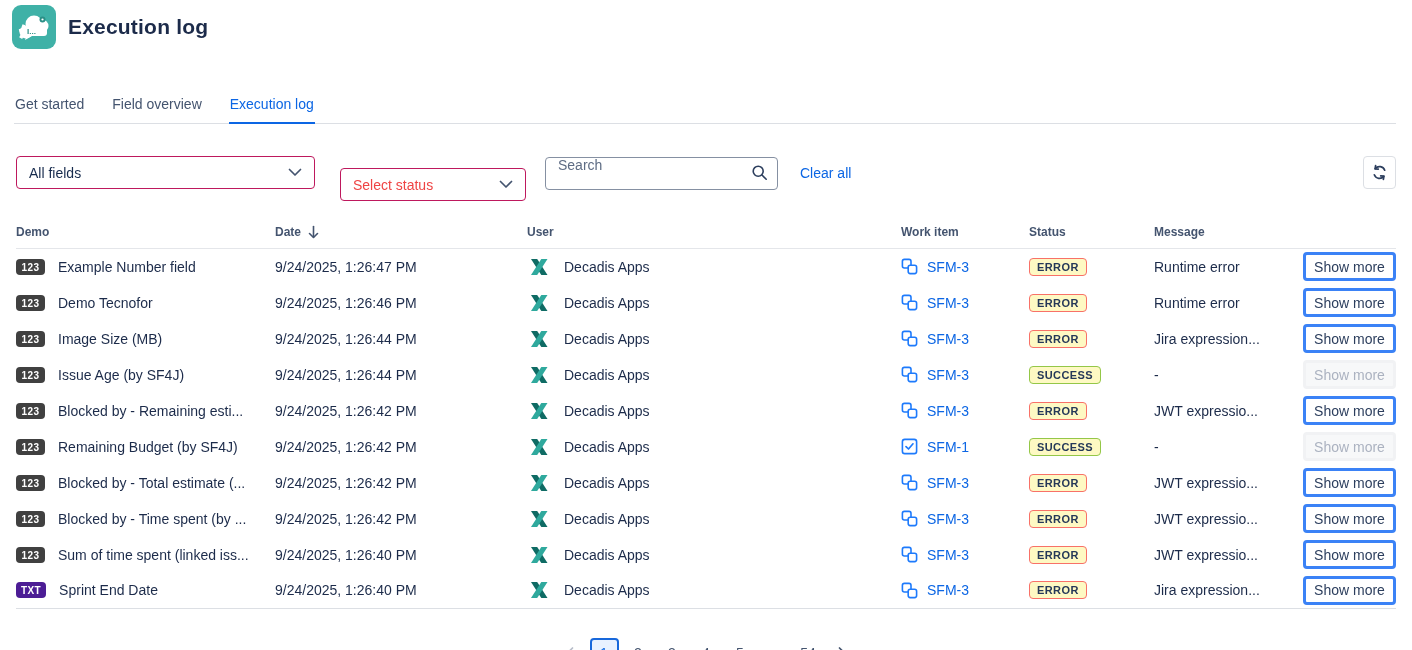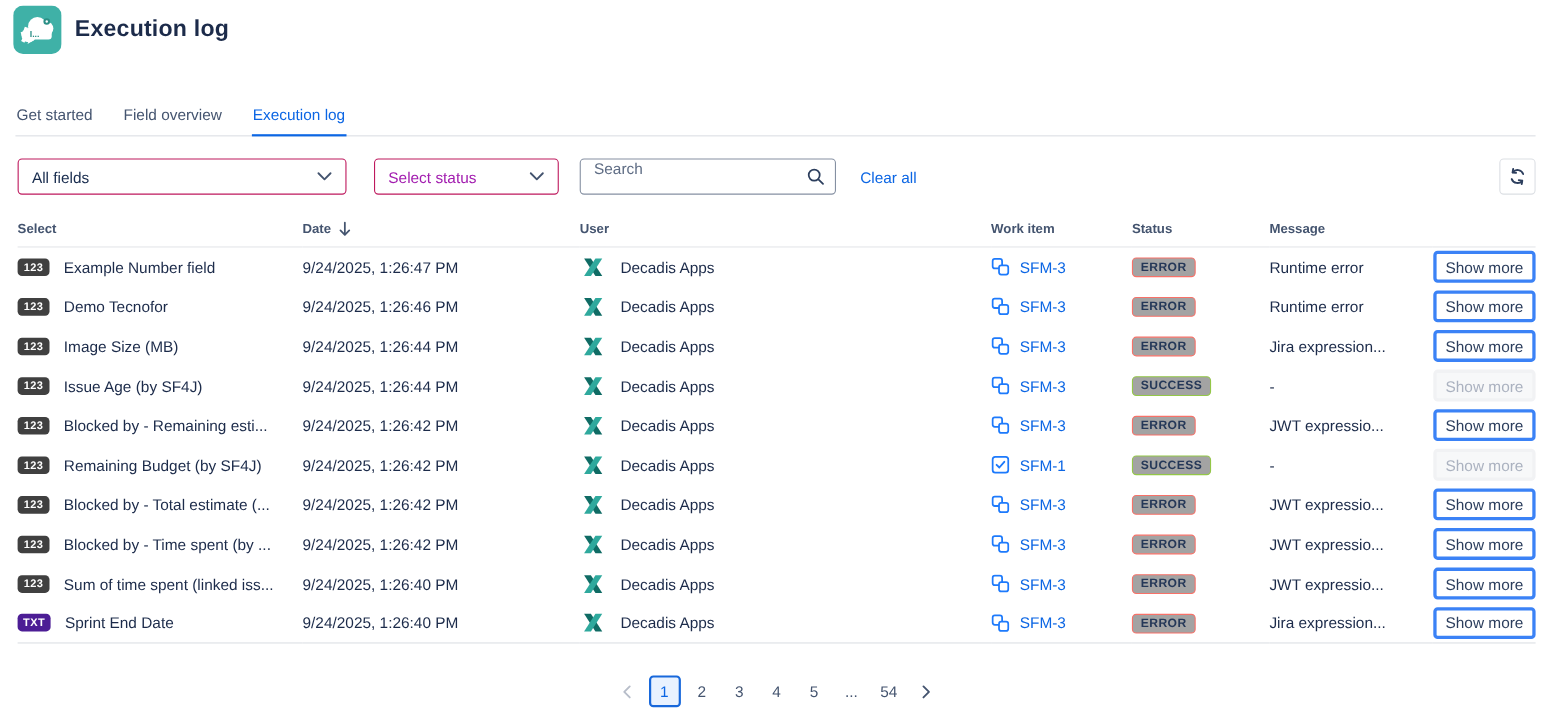--- a/index.html
+++ b/index.html
@@ -25,21 +25,21 @@
   .tab.active { color: #0C66E4; border-bottom-color: #0C66E4; }
 
   
   .filters { display: flex; align-items: center; margin: 20px 16px 0 16px; }
   .select {
     height: 33px; border: 1px solid #be185d; border-radius: 4px; background: #fff;
     display: flex; align-items: center; justify-content: space-between;
     padding: 0 12px; font-size: 14px; color: #172B4D; cursor: pointer;
   }
   .select.fields { width: 299px; margin-right: 25px; }
-  .select.status { width: 168px; margin-right: 19px; color: #a21caf; }
+  .select.status { width: 186px; margin-right: 19px; color: #ef4444; margin-top: 24px; }
   .searchbox { position: relative; width: 233px; height: 33px; margin-right: 22px; }
   .searchbox input {
     width: 100%; height: 100%; border: 1px solid #8590A2; border-radius: 4px;
     padding: 0 34px 16px 12px; font-size: 14px; font-family: inherit; color: #172B4D; outline: none;
   }
   .searchbox input::placeholder { color: #5E6C84; opacity: 1; }
   .searchbox .sicon { position: absolute; right: 10px; top: 8px; }
   .clear-link { font-size: 14px; color: #0C66E4; text-decoration: none; cursor: pointer; }
   .refresh-btn {
     margin-left: auto; width: 33px; height: 33px; background: #fff;
@@ -62,21 +62,21 @@
     display: inline-block; min-width: 29px; text-align: center; border-radius: 4px;
     font-size: 10px; font-weight: 700; color: #fff; padding: 3px 5px 2px 5px; letter-spacing: .4px;
   }
   .badge.number { background: #404040; }
   .badge.text { background: #4c1d95; }
   .cell-user { display: flex; align-items: center; gap: 13px; }
   .cell-item { display: flex; align-items: center; gap: 9px; }
   .wi-link { color: #0C66E4; text-decoration: none; cursor: pointer; }
   .status-badge {
     display: inline-block; font-size: 11px; font-weight: 700; color: #253858;
-    letter-spacing: .4px; border: 1.5px solid; border-radius: 4px; padding: 2px 7px; background: #a3a3a3;
+    letter-spacing: .4px; border: 1.5px solid; border-radius: 4px; padding: 2px 7px; background: #fef9c3;
   }
   .status-badge.error { border-color: #F87168; }
   .status-badge.success { border-color: #94C748; }
   .cell-action { text-align: right; }
   .show-more {
     width: 93px; height: 29px; background: #fff; border: 3px solid #3b82f6; border-radius: 4px;
     font-family: inherit; font-size: 14px; color: #2C3E5D; cursor: pointer;
   }
   .show-more.disabled { background: #F7F8F9; border-color: #F1F2F4; color: #ABB2C0; cursor: default; }
 
@@ -162,21 +162,21 @@
         <col class="c2">
         <col class="c3">
         <col class="c4">
         <col class="c5">
         <col class="c6">
         <col class="c7">
     </colgroup>
     <thead>
       <tr>
         <th><span class="th-inner">
-              <span>Select</span>
+              <span>Demo</span>
             </span></th>
         <th>
           <span class="th-inner">
             <span>Date</span>
             <svg width="13" height="14" viewBox="0 0 13 14" fill="none">
               <path d="M6.5 1.5 V12" stroke="#44546F" stroke-width="1.6" stroke-linecap="round"></path>
               <path d="M2.5 8.5 L6.5 12.5 L10.5 8.5" stroke="#44546F" stroke-width="1.6" stroke-linecap="round" stroke-linejoin="round"></path>
             </svg>
           </span>
         </th>

